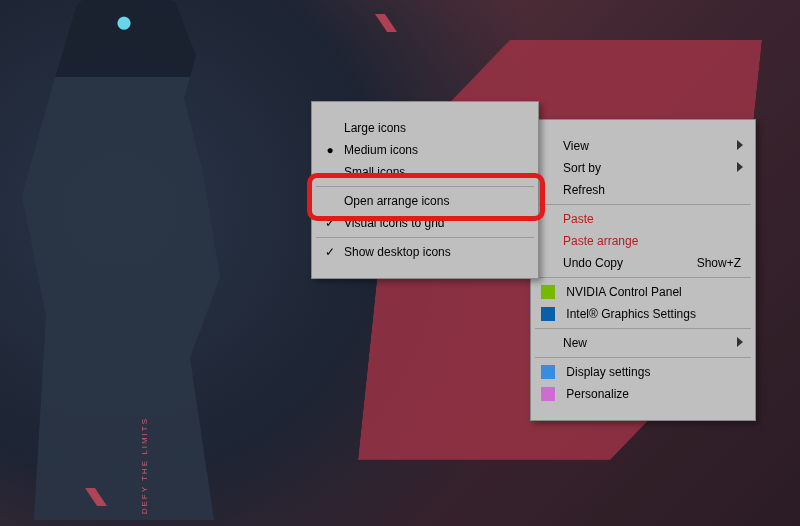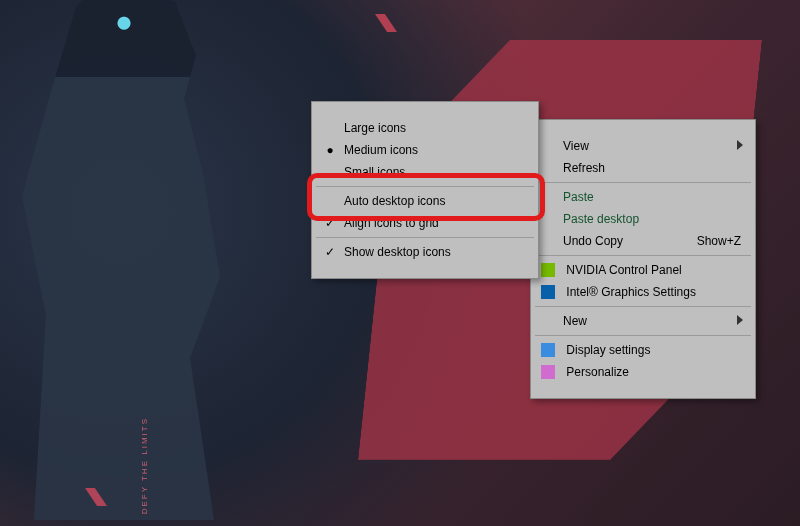--- a/index.html
+++ b/index.html
@@ -23,21 +23,21 @@
     clip-path:polygon(0 0,45% 0,100% 100%,55% 100%)}
   .logo.tl{left:375px;top:14px}
   .logo.bl{left:85px;bottom:20px}
   .defy{position:absolute;right:640px;bottom:18px;left:140px;bottom:14px}
   .defy{left:140px;bottom:12px;position:absolute;color:#d06070;font-size:8px;letter-spacing:2px;writing-mode:vertical-rl;transform:rotate(180deg)}
   
   .menu{position:absolute;background:#bfbfbf;border:1px solid #8a8a8a;
     box-shadow:3px 3px 6px rgba(0,0,0,.35);padding:15px 2px}
   .menu .row{position:relative;height:22px;line-height:22px;padding:0 24px 0 30px;
     white-space:nowrap;cursor:default}
-  .menu .row.disabled{color:#14532d}
+  .menu .row.disabled{color:#b91c1c}
   .menu .sep{height:1px;background:#9a9a9a;margin:3px 2px}
   .menu .mark{position:absolute;left:8px;top:0;width:16px;text-align:center}
   .menu .chev{position:absolute;right:8px;top:5px}
   .menu .sc{position:absolute;right:12px}
   .ico{display:inline-block;width:14px;height:14px;margin-left:-22px;margin-right:8px;vertical-align:-3px}
   .ico-vs{background:#5c2d91;clip-path:polygon(0 30%,70% 0,100% 15%,100% 85%,70% 100%,0 70%,40% 50%)}
   .ico-code{background:#0078d4}
   .ico-intel{background:#0860a8}
   .ico-nvidia{background:#76b900}
   .ico-display{background:#3a8dde}
@@ -60,28 +60,34 @@
   <div class="defy">DEFY THE LIMITS</div>
 
   <div class="menu main">
     <div class="row">
       <span>View</span>
       <svg class="chev" viewBox="0 0 10 10">
           <path d="M2 0 L8 5 L2 10 Z" fill="#333"></path>
         </svg>
     </div>
     <div class="row">
+      <span>Sort by</span>
+      <svg class="chev" viewBox="0 0 10 10">
+          <path d="M2 0 L8 5 L2 10 Z" fill="#333"></path>
+        </svg>
+    </div>
+    <div class="row">
       <span>Refresh</span>
     </div>
     <div class="sep"></div>
     <div class="row disabled">
       <span>Paste</span>
     </div>
     <div class="row disabled">
-      <span>Paste desktop</span>
+      <span>Paste arrange</span>
     </div>
     <div class="row">
       <span>Undo Copy</span>
       <span class="sc">Show+Z</span>
     </div>
     <div class="sep"></div>
     <div class="row">
       <span class="ico ico-nvidia"></span>
       <span>NVIDIA Control Panel</span>
     </div>
@@ -113,25 +119,25 @@
     </div>
     <div class="row">
       <span class="mark">●</span>
       <span>Medium icons</span>
     </div>
     <div class="row">
       <span>Small icons</span>
     </div>
     <div class="sep"></div>
     <div class="row">
-      <span>Auto desktop icons</span>
+      <span>Open arrange icons</span>
     </div>
     <div class="row">
       <span class="mark">✓</span>
-      <span>Align icons to grid</span>
+      <span>Visual icons to grid</span>
     </div>
     <div class="sep"></div>
     <div class="row">
       <span class="mark">✓</span>
       <span>Show desktop icons</span>
     </div>
   </div>
 
   <div class="red-box"></div>
 </div>

